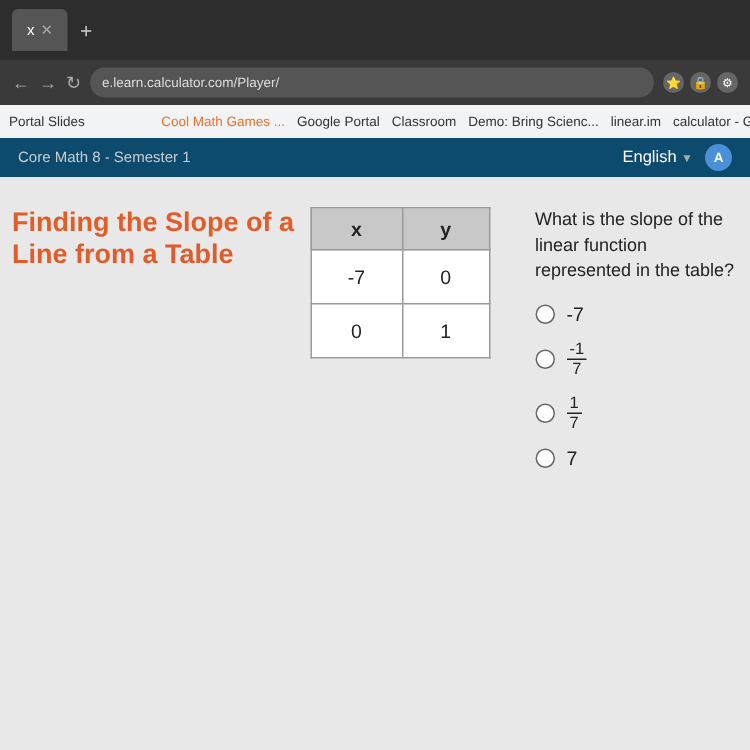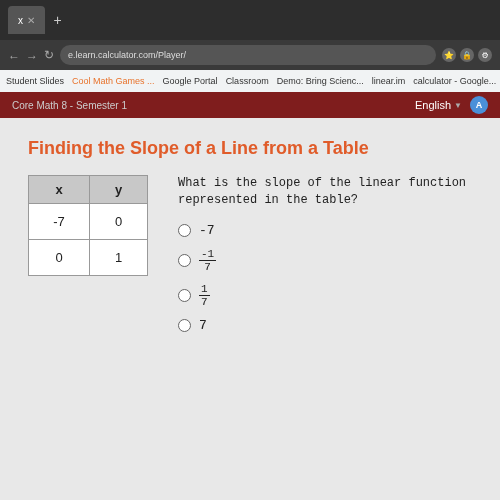--- a/index.html
+++ b/index.html
@@ -105,25 +105,26 @@
       overflow: hidden;
     }
     .bookmark-item {
       font-size: 9px;
       color: #333;
       white-space: nowrap;
       cursor: pointer;
     }
     .bookmark-item.orange {
       color: #e8732c;
+      margin-left: 43px;
     }
 
     
     .edgenuity-nav {
-      background: #7f1d1d;
+      background: #0c4a6e;
       height: 26px;
       display: flex;
       align-items: center;
       justify-content: space-between;
       padding: 0 12px;
     }
     .edgenuity-nav-left {
       font-size: 10px;
       color: #ccc;
     }
@@ -155,23 +156,23 @@
       justify-content: center;
       font-size: 9px;
       color: #fff;
       font-weight: bold;
     }
 
     
     .main-content {
       background: #e8e8e8;
       height: calc(500px - 40px - 30px - 22px - 26px);
-      padding: 20px 28px;
-      display: flex;
-      flex-direction: column;
+      padding: 20px 8px;
+      display: flex;
+      flex-direction: row;
     }
 
     .page-title {
       font-size: 18px;
       font-weight: bold;
       color: #e05c2a;
       margin-bottom: 16px;
     }
 
     .content-area {
@@ -201,21 +202,20 @@
       font-size: 13px;
       text-align: center;
       color: #222;
       min-width: 50px;
       height: 36px;
     }
 
     
     .question-area {
       flex: 1;
-      font-family: Liberation Mono, monospace;
     }
     .question-text {
       font-size: 12px;
       color: #222;
       margin-bottom: 14px;
       line-height: 1.4;
     }
     .answer-option {
       display: flex;
       align-items: center;
@@ -274,21 +274,21 @@
     <span>e.learn.calculator.com/Player/</span>
   </div>
   <div class="browser-icons">
     <div class="browser-icon">⭐</div>
     <div class="browser-icon">🔒</div>
     <div class="browser-icon">⚙</div>
   </div>
 </div>
 
 <div class="bookmarks-bar">
-  <span class="bookmark-item">Student Slides</span>
+  <span class="bookmark-item">Portal Slides</span>
   <span class="bookmark-item orange">Cool Math Games ...</span>
   <span class="bookmark-item">Google Portal</span>
   <span class="bookmark-item">Classroom</span>
   <span class="bookmark-item">Demo: Bring Scienc...</span>
   <span class="bookmark-item">linear.im</span>
   <span class="bookmark-item">calculator - Google...</span>
 
 </div>
 
 <div class="edgenuity-nav">

